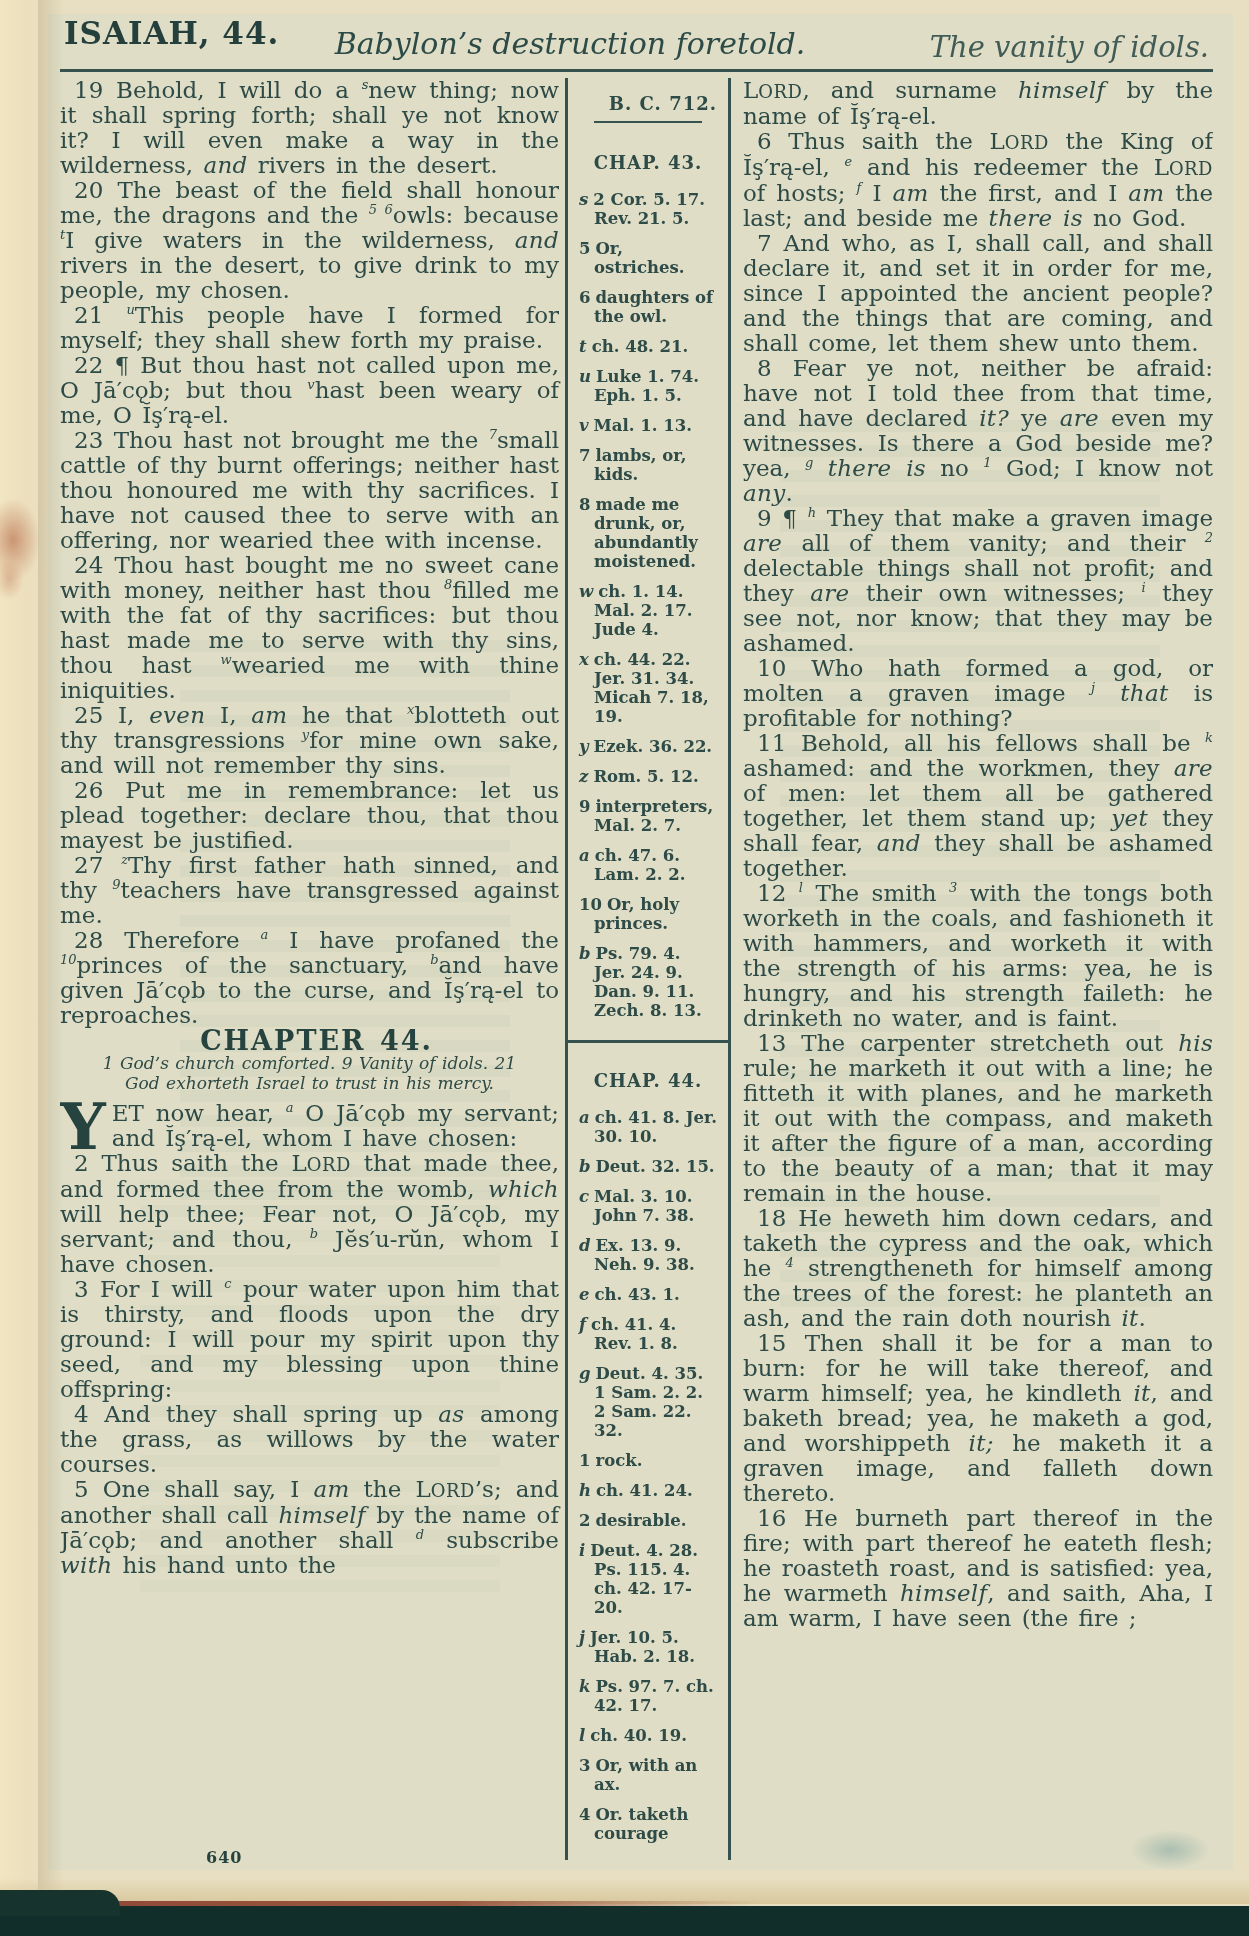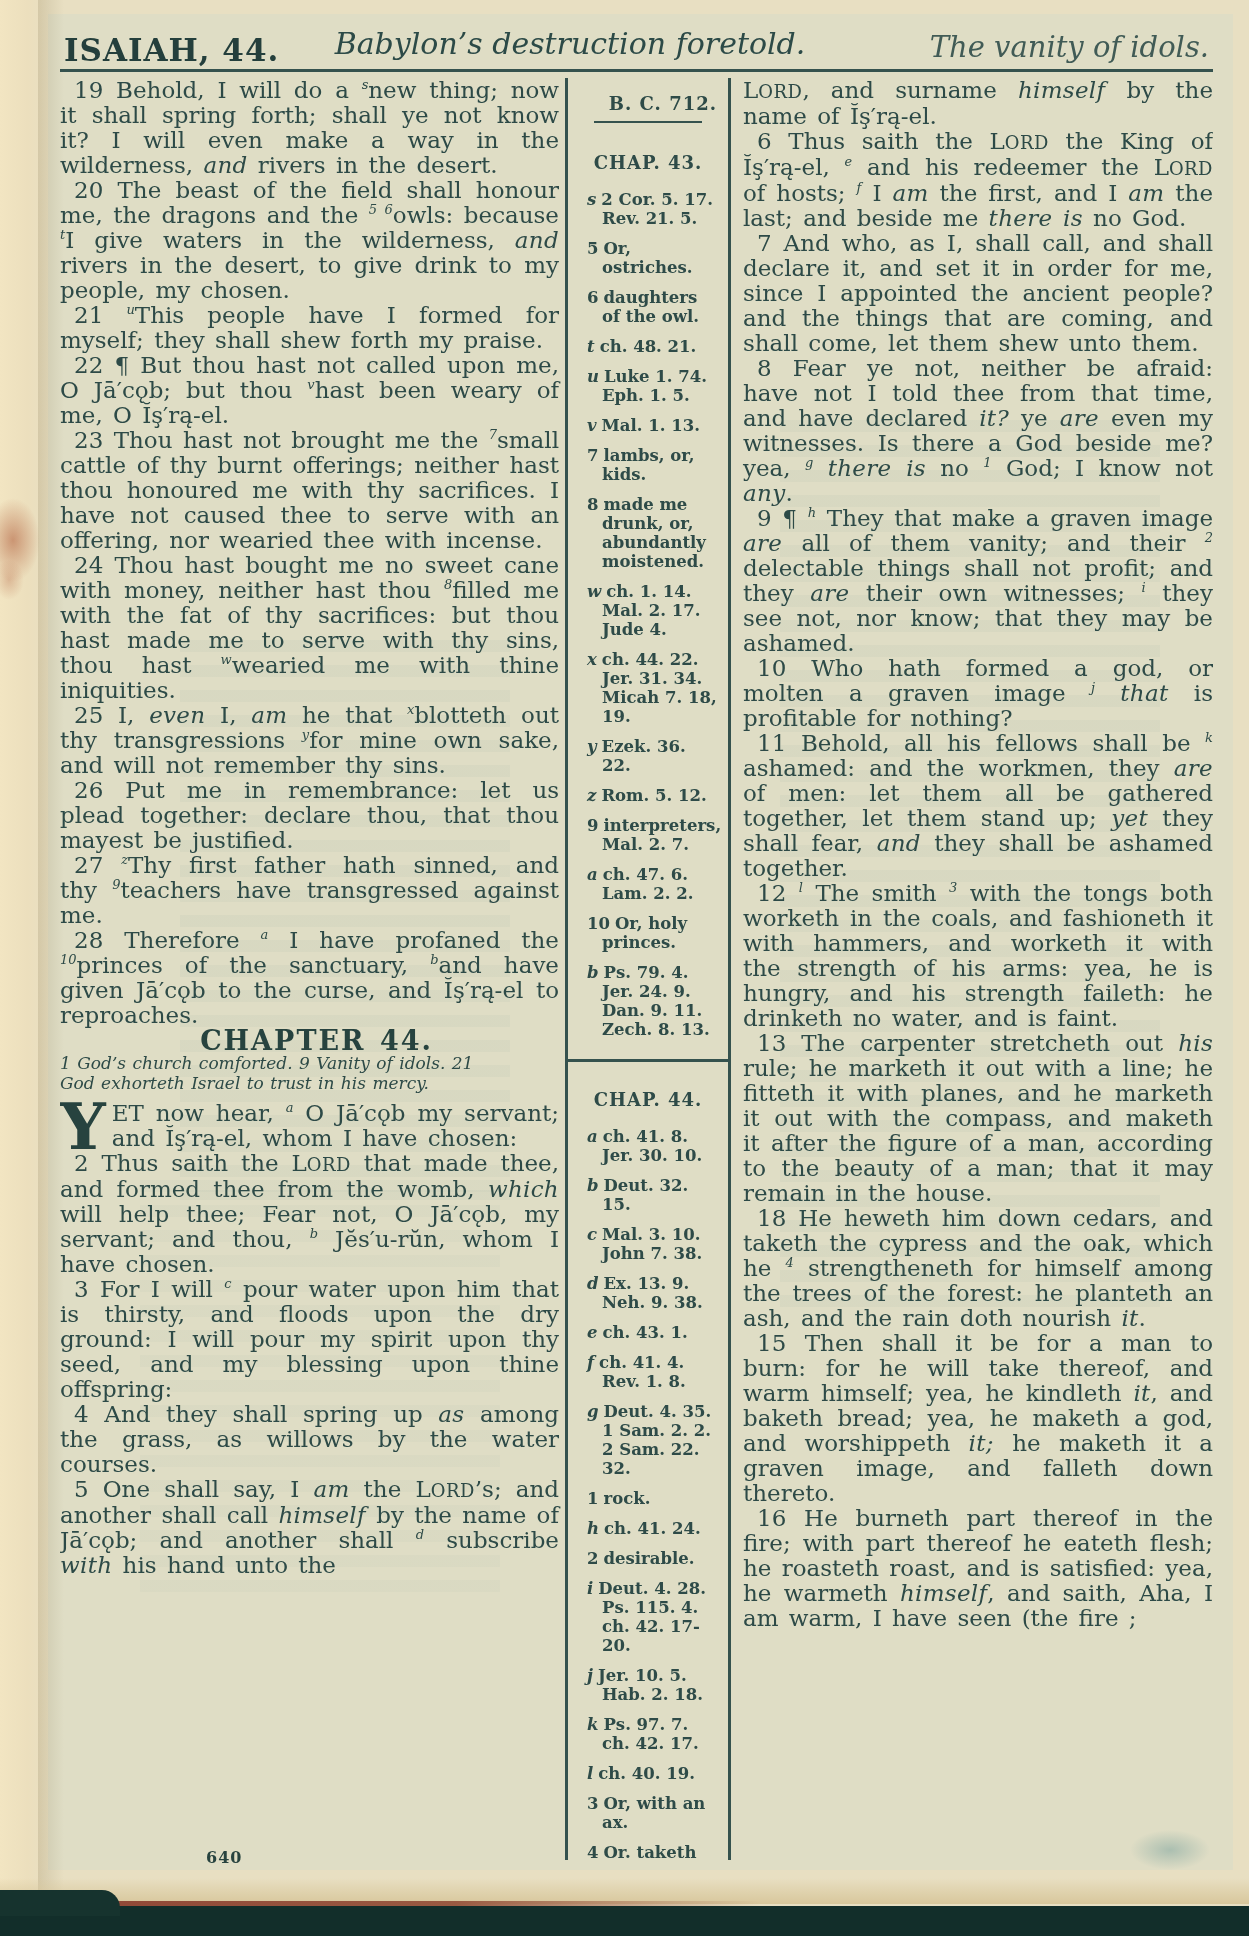--- a/index.html
+++ b/index.html
@@ -32,21 +32,21 @@
     background:radial-gradient(closest-side,rgba(173,86,52,0.30),rgba(173,86,52,0));}
   .stain-teal{position:absolute;left:1130px;top:1830px;width:80px;height:40px;border-radius:50%;
     background:radial-gradient(closest-side,rgba(73,134,138,0.35),rgba(73,134,138,0));}
   .bleed{position:absolute;pointer-events:none;opacity:0.55;
     background:repeating-linear-gradient(180deg,rgba(96,138,132,0.10) 0 12px,rgba(96,138,132,0) 12px 25px);}
   .bleed.b1{left:180px;top:640px;width:330px;height:560px;}
   .bleed.b2{left:780px;top:420px;width:380px;height:900px;}
   .bleed.b3{left:140px;top:1180px;width:360px;height:420px;opacity:0.4;}
 
   
-  .book-title{position:absolute;left:64px;top:32px;font-size:31px;font-weight:bold;
+  .book-title{position:absolute;left:64px;top:15px;font-size:31px;font-weight:bold;
     letter-spacing:1px;color:#243f3c;}
   .running-left{position:absolute;left:330px;top:26px;width:480px;text-align:center;
     font-size:30px;font-style:italic;color:#2c4a47;}
   .running-right{position:absolute;right:40px;top:30px;font-size:29px;font-style:italic;
     color:#2c4a47;opacity:0.88;}
   .header-rule{position:absolute;left:60px;top:69px;width:1153px;height:3px;background:#35524e;}
 
   
   .columns{position:absolute;left:60px;top:78px;width:1153px;height:1782px;display:flex;overflow:hidden;}
   .col-left{width:499px;padding-right:6px;overflow:hidden;}
@@ -60,29 +60,29 @@
   p.verse{margin:0;text-indent:14px;}
   p.verse.cont{text-indent:0;}
   sup{font-size:13px;line-height:0;font-style:italic;letter-spacing:0;}
   .sc{font-size:0.78em;letter-spacing:0.5px;}
   i{letter-spacing:0.3px;}
   .vnum{font-style:normal;}
   .dropcap{float:left;font-size:64px;line-height:48px;font-weight:bold;padding:2px 6px 0 0;
     color:#27433f;}
   .chapter-heading{text-align:center;font-size:27px;font-weight:bold;letter-spacing:2px;
     margin:16px 0 6px 0;text-indent:0;color:#27433f;}
-  .chapter-arg{font-size:17px;line-height:20px;font-style:italic;
+  .chapter-arg{font-size:17px;line-height:20px;font-style:italic;text-align:center;
     word-spacing:1px;margin-bottom:8px;color:#2d4a47;}
 
   
   .col-center{font-size:16.5px;line-height:19px;font-weight:bold;color:#2e4b48;}
   .bc-date{text-align:right;font-size:18px;margin-top:10px;letter-spacing:1px;}
   .bc-rule{width:78%;height:2px;background:#35524e;margin:8px auto 30px auto;}
   .chap-label{text-align:center;font-size:18px;letter-spacing:1px;margin-bottom:18px;margin-top:28px;}
-  .ref-entry{margin:0 0 11px 8px;padding-left:15px;text-indent:-15px;}
+  .ref-entry{margin:0 0 11px 0;padding-left:15px;text-indent:-15px;}
   .ref-marker{font-style:italic;padding-right:5px;}
   .ref-marker.num{font-style:normal;}
   .center-divider{height:3px;background:#35524e;margin:20px -11px 20px -11px;}
 
   .page-number{position:absolute;left:206px;top:1848px;font-size:16px;font-weight:bold;
     color:#27433f;letter-spacing:1px;}
 </style>
 </head>
 <body>
 

